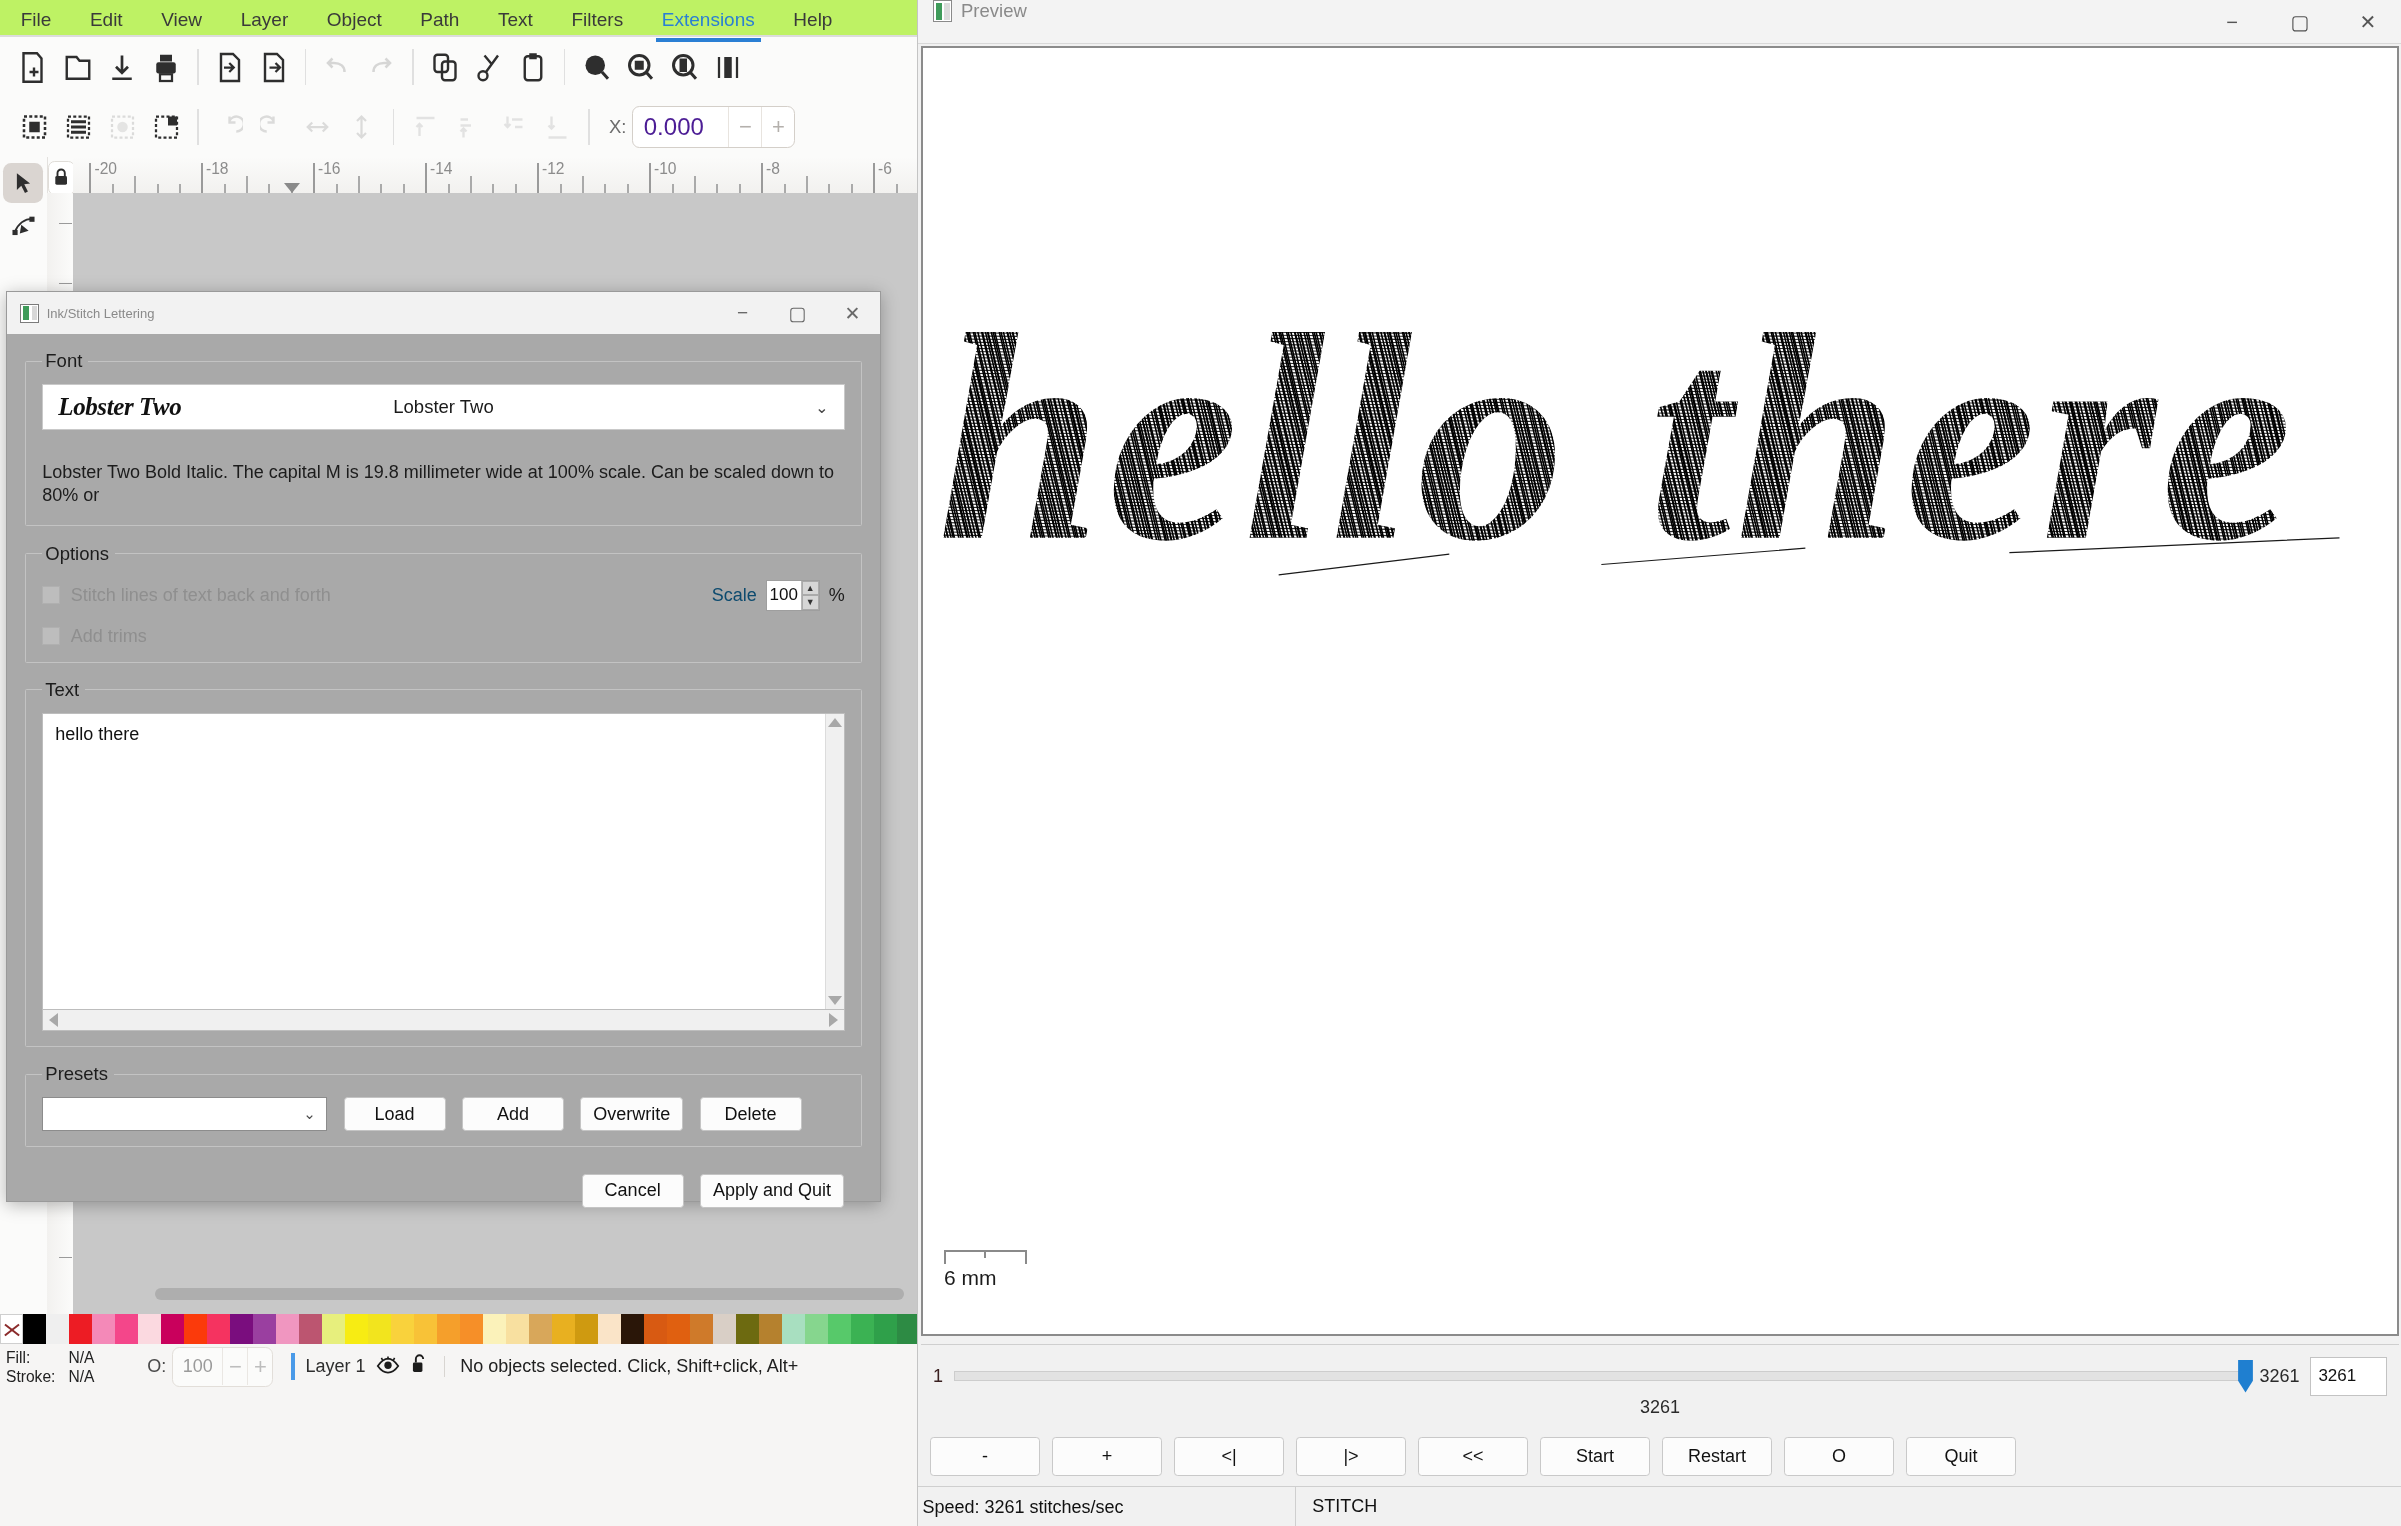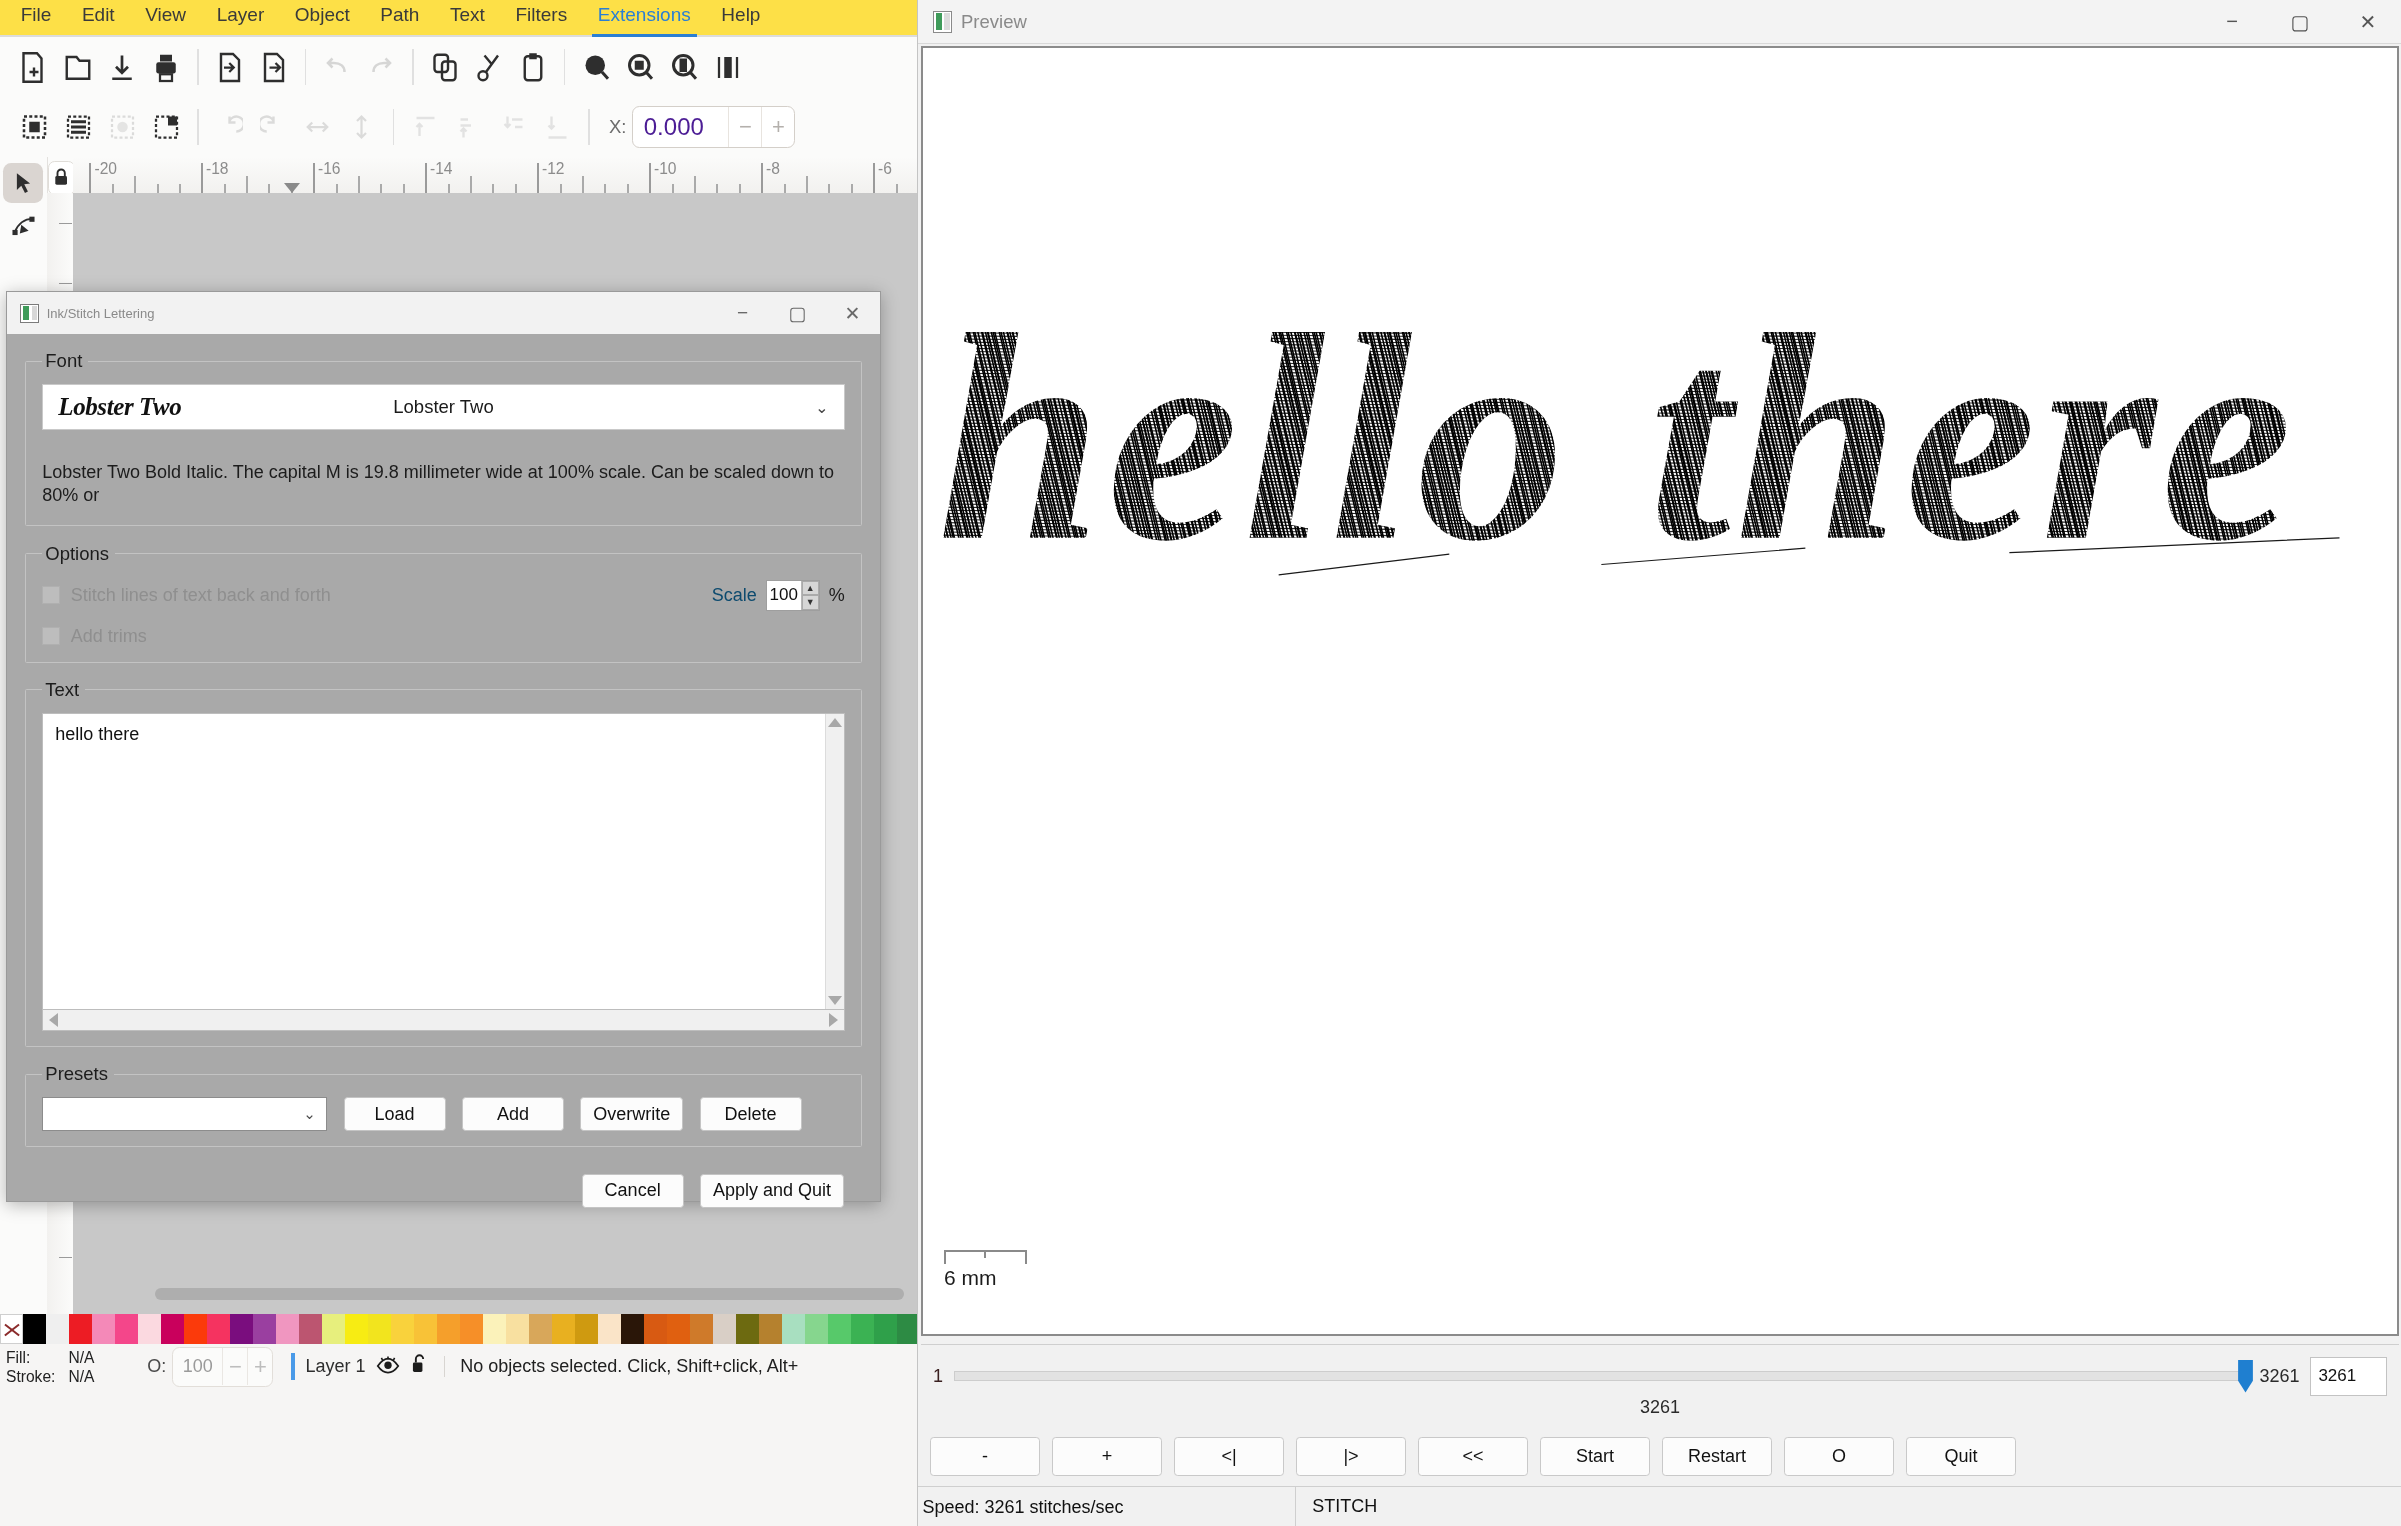--- a/index.html
+++ b/index.html
@@ -17,22 +17,22 @@
   }
   .ink-titlebar {
     height: 43px; display: flex; align-items: center; gap: 9px;
     padding-left: 10.4px; background: #f6f5f4;
   }
   .ink-logo { width: 21px; height: 24px; position: relative; flex: none; }
   .ink-logo svg { display: block; }
   .ink-title { font-size: 18.5px; color: #8b8b8b; letter-spacing: 0.1px; }
 
   .ink-menubar {
-    height: 35px; display: flex; align-items: flex-start; gap: 4px;
-    padding-left: 7.4px; background: #fde047; position: relative;
+    height: 35px; display: flex; align-items: flex-end; gap: 12px;
+    padding-left: 7.4px; background: #bef264; position: relative;
   }
   .ink-menu {
     font-size: 19px; color: #3a3a3a; padding: 4.4px 13.3px; position: relative;
     white-space: nowrap;
   }
   .ink-menu.active { color: #2a7fd4; }
   .ink-menu.active::after {
     content: ""; position: absolute; left: 7.4px; right: 7.4px; bottom: -6.7px;
     height: 3.7px; background: #2a7fd4;
   }
@@ -284,21 +284,21 @@
     display: flex; justify-content: flex-end; gap: 16.3px; padding: 10.4px 18px 0;
   }
   .btn.wide { min-width: 141px; }
 
   
   #preview {
     position: absolute; left: 917px; top: 0; width: 1485px; height: 1526px;
     background: #f1f1f1; border-left: 1.5px solid #c4c4c4;
   }
   .pv-titlebar {
-    height: 44px; background: #f3f3f3; display: flex; align-items: center;
+    height: 44px; background: #f3f3f3; display: flex; 
     padding-left: 15px; gap: 9px; border-bottom: 0.7px solid #d9d9d9;
   }
   .pv-icon {
     width: 19px; height: 22px; border: 1.5px solid #8a8a8a; background: #fff;
     position: relative; flex: none;
   }
   .pv-icon::before {
     content: ""; position: absolute; left: 1.5px; top: 1.5px; width: 6px;
     bottom: 1.5px; background: #3f9b5a;
   }

